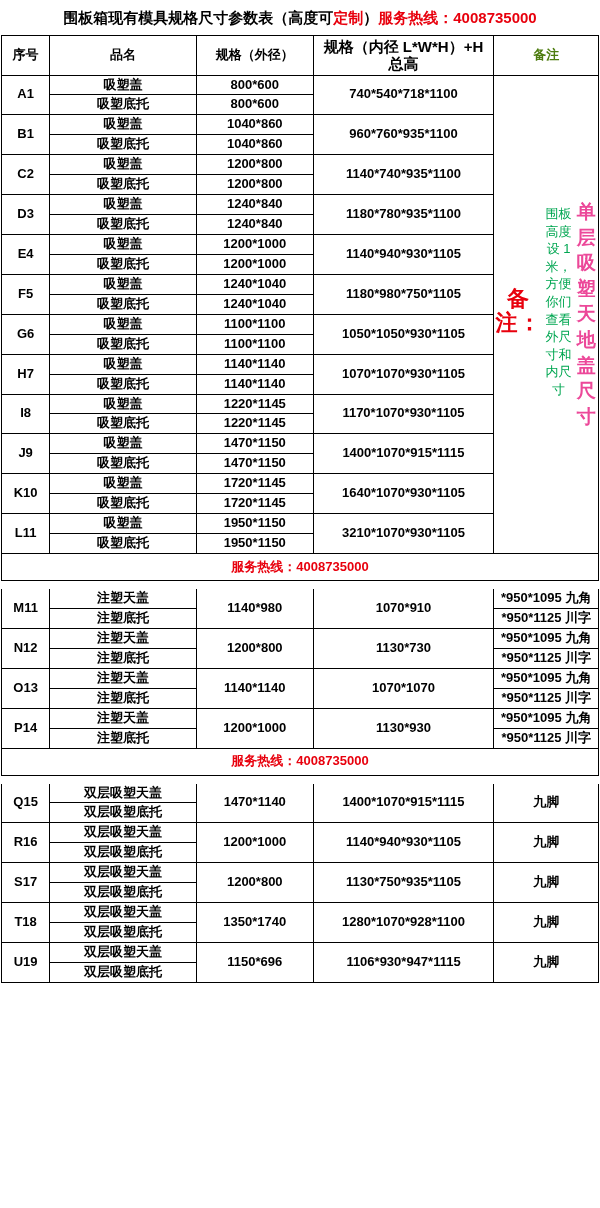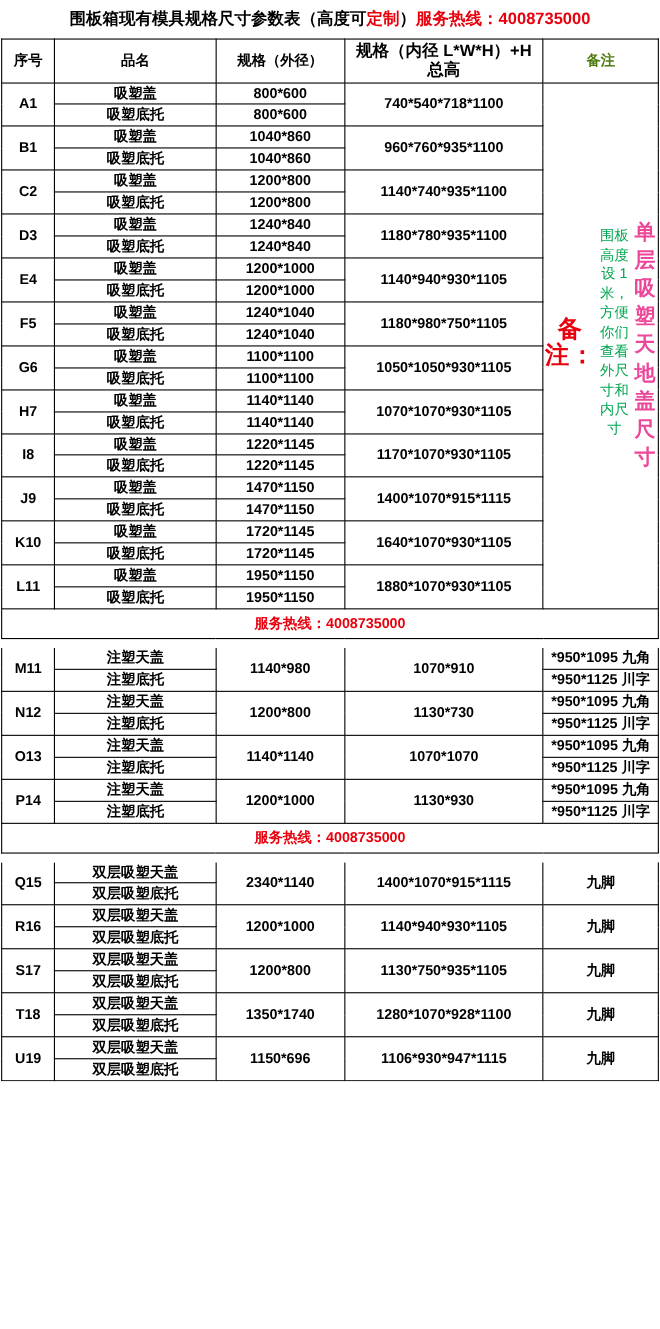--- a/index.html
+++ b/index.html
@@ -251,21 +251,21 @@
           <td rowspan="2" class="spec">1640*1070*930*1105</td>
         </tr>
         <tr>
           <td class="name">吸塑底托</td>
           <td class="spec">1720*1145</td>
         </tr>
         <tr>
           <td rowspan="2" class="seq">L11</td>
           <td class="name">吸塑盖</td>
           <td class="spec">1950*1150</td>
-          <td rowspan="2" class="spec">1880*1070*930*1105</td>
+          <td rowspan="2" class="spec">3210*1070*930*1105</td>
         </tr>
         <tr>
           <td class="name">吸塑底托</td>
           <td class="spec">1950*1150</td>
         </tr>
         <tr>
           <td colspan="5" class="hotline">服务热线：4008735000</td>
         </tr>
         <tr class="spacer">
           <td colspan="5"></td>
@@ -316,21 +316,21 @@
         </tr>
         <tr>
           <td colspan="5" class="hotline">服务热线：4008735000</td>
         </tr>
         <tr class="spacer">
           <td colspan="5"></td>
         </tr>
         <tr>
           <td rowspan="2" class="seq">Q15</td>
           <td class="name">双层吸塑天盖</td>
-          <td rowspan="2" class="spec">2340*1140</td>
+          <td rowspan="2" class="spec">1470*1140</td>
           <td rowspan="2" class="spec">1400*1070*915*1115</td>
           <td rowspan="2" class="spec">九脚</td>
         </tr>
         <tr>
           <td class="name">双层吸塑底托</td>
         </tr>
         <tr>
           <td rowspan="2" class="seq">R16</td>
           <td class="name">双层吸塑天盖</td>
           <td rowspan="2" class="spec">1200*1000</td>

